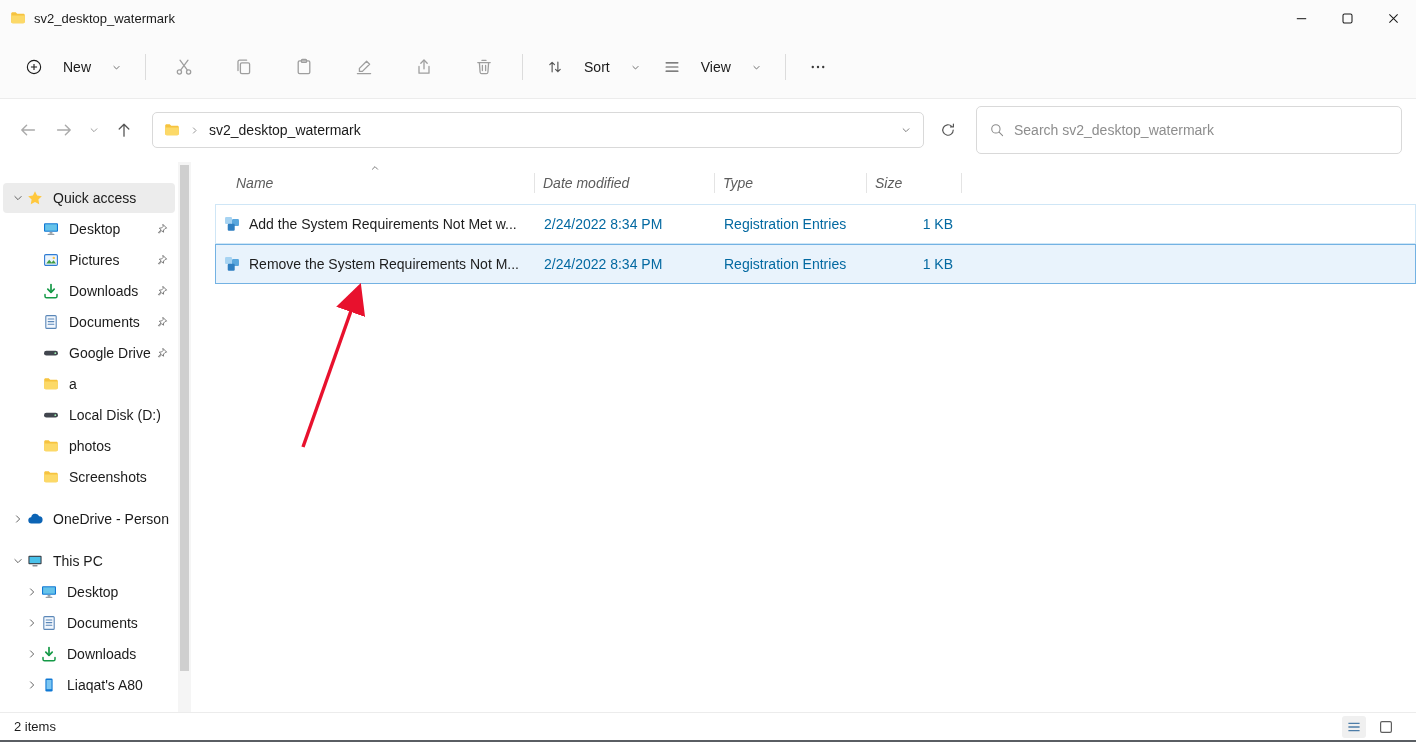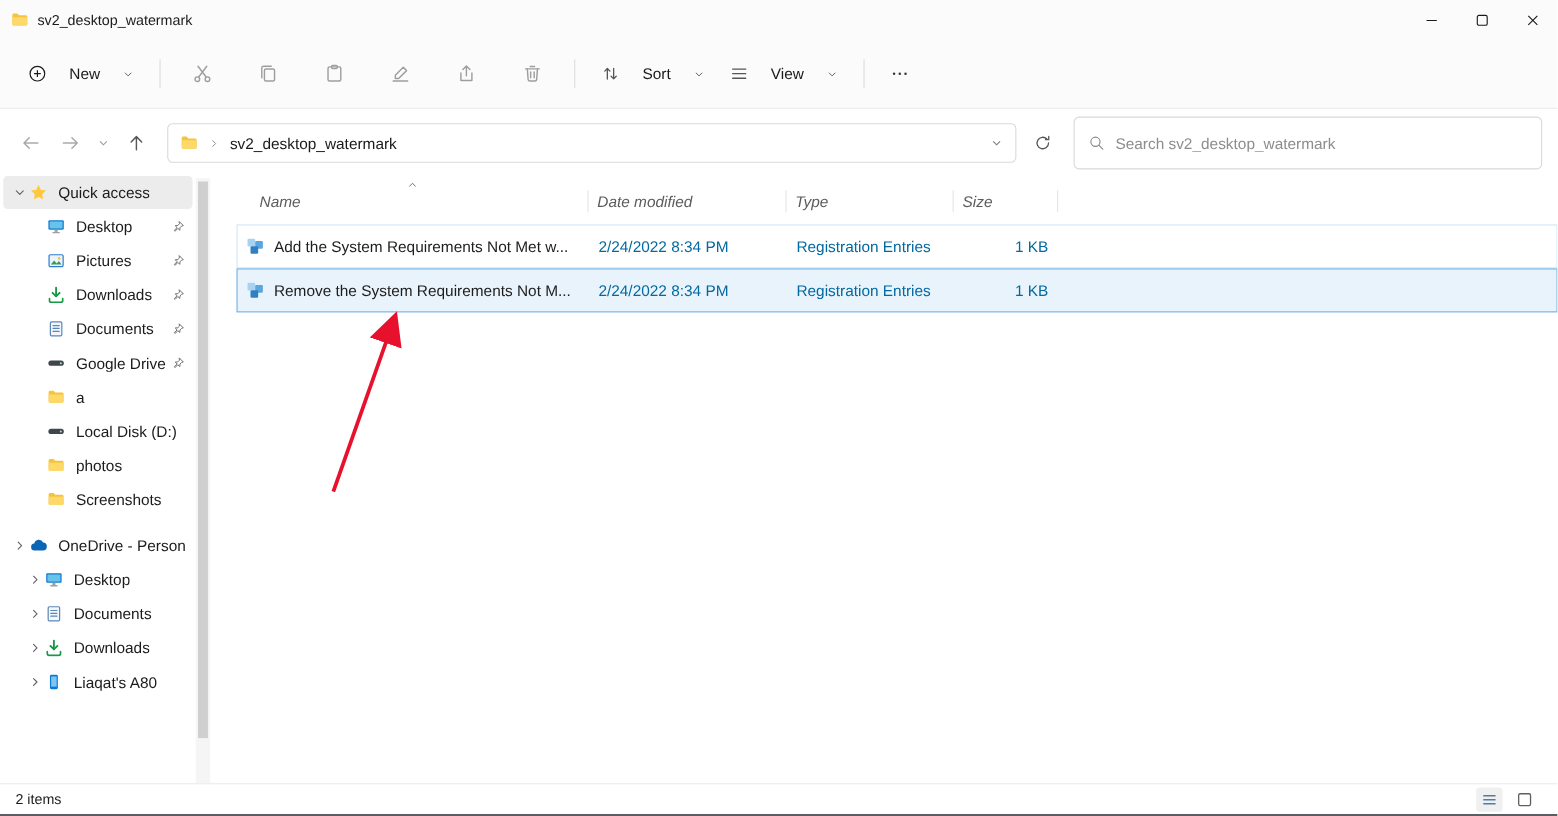--- a/index.html
+++ b/index.html
@@ -38,21 +38,21 @@
   .addressbar { flex:1; height:36px; margin:0 6px 0 10px; border:1px solid #d9d9d9; border-radius:5px;
     background:#fff; display:flex; align-items:center; padding:0 11px; gap:9px; }
   .addr-text { font-size:14px; color:#1a1a1a; }
   .addr-chev { margin-left:auto; display:flex; }
   .searchbox { width:426px; height:48px; margin:0 4px 0 10px; border:1px solid #d9d9d9; border-radius:5px;
     display:flex; align-items:center; padding:0 12px; gap:9px; background:#fff; }
   .search-input { border:none; outline:none; flex:1; font-size:14px; color:#1a1a1a; background:transparent; font-family:inherit; }
   .search-input::placeholder { color:#8d8d8d; }
 
   
-  .sidebar { position:absolute; left:0; top:153px; bottom:30px; width:178px; overflow:hidden; padding-top:6px; background:#fff; }
+  .sidebar { position:absolute; left:0; top:176px; bottom:30px; width:178px; overflow:hidden; padding-top:6px; background:#fff; }
   .side-row { display:flex; align-items:center; height:30px; margin:1px 3px; border-radius:4px; font-size:14px; color:#1b1b1b; white-space:nowrap; }
   .side-row.selected { background:#ececec; }
   .side-row.gap { margin-top:12px; }
   .chev { width:18px; min-width:18px; display:flex; justify-content:center; }
   .ic { display:flex; align-items:center; }
   .side-ic { width:18px; min-width:18px; height:16px; margin-right:8px; }
   .side-label { overflow:hidden; }
   .pin { margin-left:auto; margin-right:7px; display:flex; }
   .sb-track { position:absolute; left:178px; top:162px; bottom:30px; width:13px; background:#f5f5f5; }
   .sb-thumb { position:absolute; left:2px; right:2px; top:3px; height:92%; background:#cfcfcf; }
@@ -400,20 +400,35 @@
               <path d="M6 3.8L10.2 8 6 12.2" stroke="#5f5f5f" stroke-width="1.3" fill="none" stroke-linecap="round" stroke-linejoin="round"></path>
             </svg>
           </span>
           <span class="ic side-ic">
             <svg viewBox="0 0 16 16" width="16" height="16">
               <path d="M4.6 12.4a3.1 3.1 0 0 1-.4-6.2 4.2 4.2 0 0 1 8-1 3 3 0 0 1-.4 7.2z" fill="#0c64b5"></path>
             </svg>
           </span>
           <span class="side-label">OneDrive - Person</span>
         </div>
+        <div class="side-row gap" style="padding-left: 6px;">
+          <span class="chev ic">
+            <svg viewBox="0 0 16 16" width="12" height="12">
+              <path d="M3.8 6L8 10.2 12.2 6" stroke="#5f5f5f" stroke-width="1.3" fill="none" stroke-linecap="round" stroke-linejoin="round"></path>
+            </svg>
+          </span>
+          <span class="ic side-ic">
+            <svg viewBox="0 0 16 16" width="16" height="16">
+              <rect x="1.4" y="2.8" width="13.2" height="8.4" rx="1" fill="#3c4048"></rect>
+              <rect x="2.5" y="3.9" width="11" height="6.2" fill="#49c1ea"></rect>
+              <rect x="5.4" y="12" width="5.2" height="1.4" rx=".6" fill="#8a8f98"></rect>
+            </svg>
+          </span>
+          <span class="side-label">This PC</span>
+        </div>
         <div class="side-row" style="padding-left: 20px;">
           <span class="chev ic">
             <svg viewBox="0 0 16 16" width="12" height="12">
               <path d="M6 3.8L10.2 8 6 12.2" stroke="#5f5f5f" stroke-width="1.3" fill="none" stroke-linecap="round" stroke-linejoin="round"></path>
             </svg>
           </span>
           <span class="ic side-ic">
             <svg viewBox="0 0 16 16" width="16" height="16">
               <rect x="1" y="2.2" width="14" height="8.6" rx="1" fill="#0f78d4"></rect>
               <rect x="2.1" y="3.3" width="11.8" height="6.4" fill="#66c3ea"></rect>

